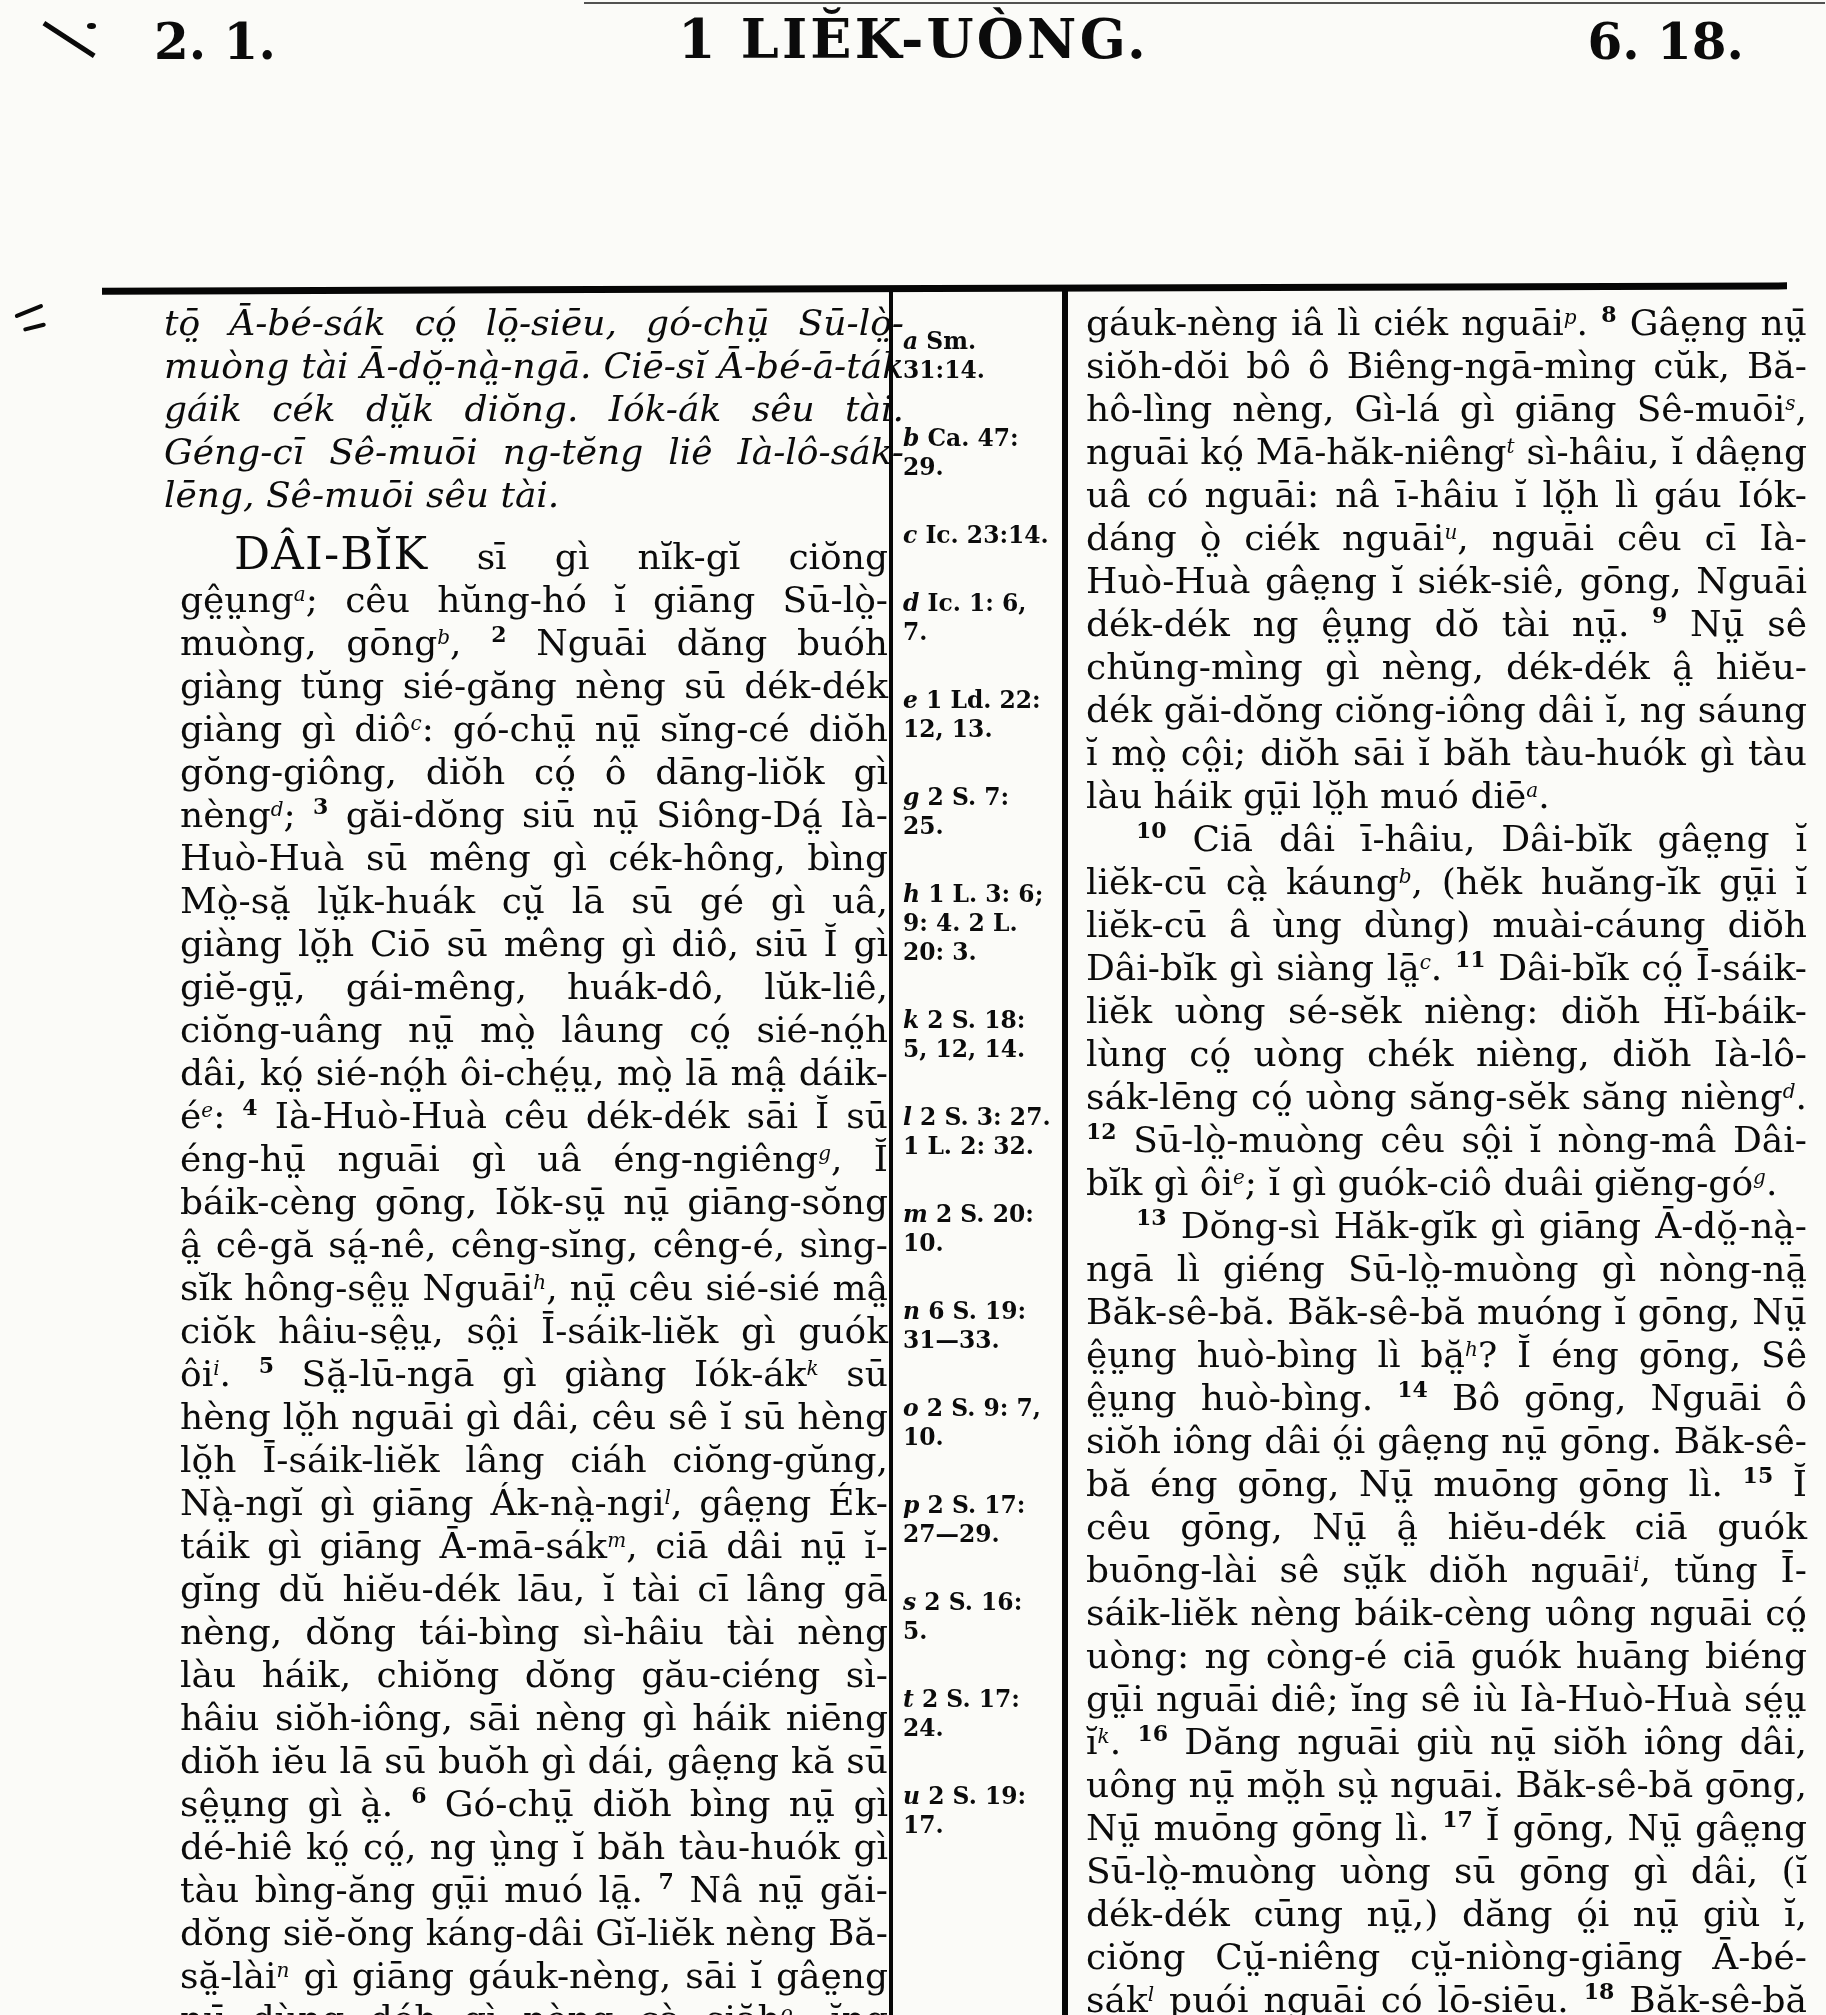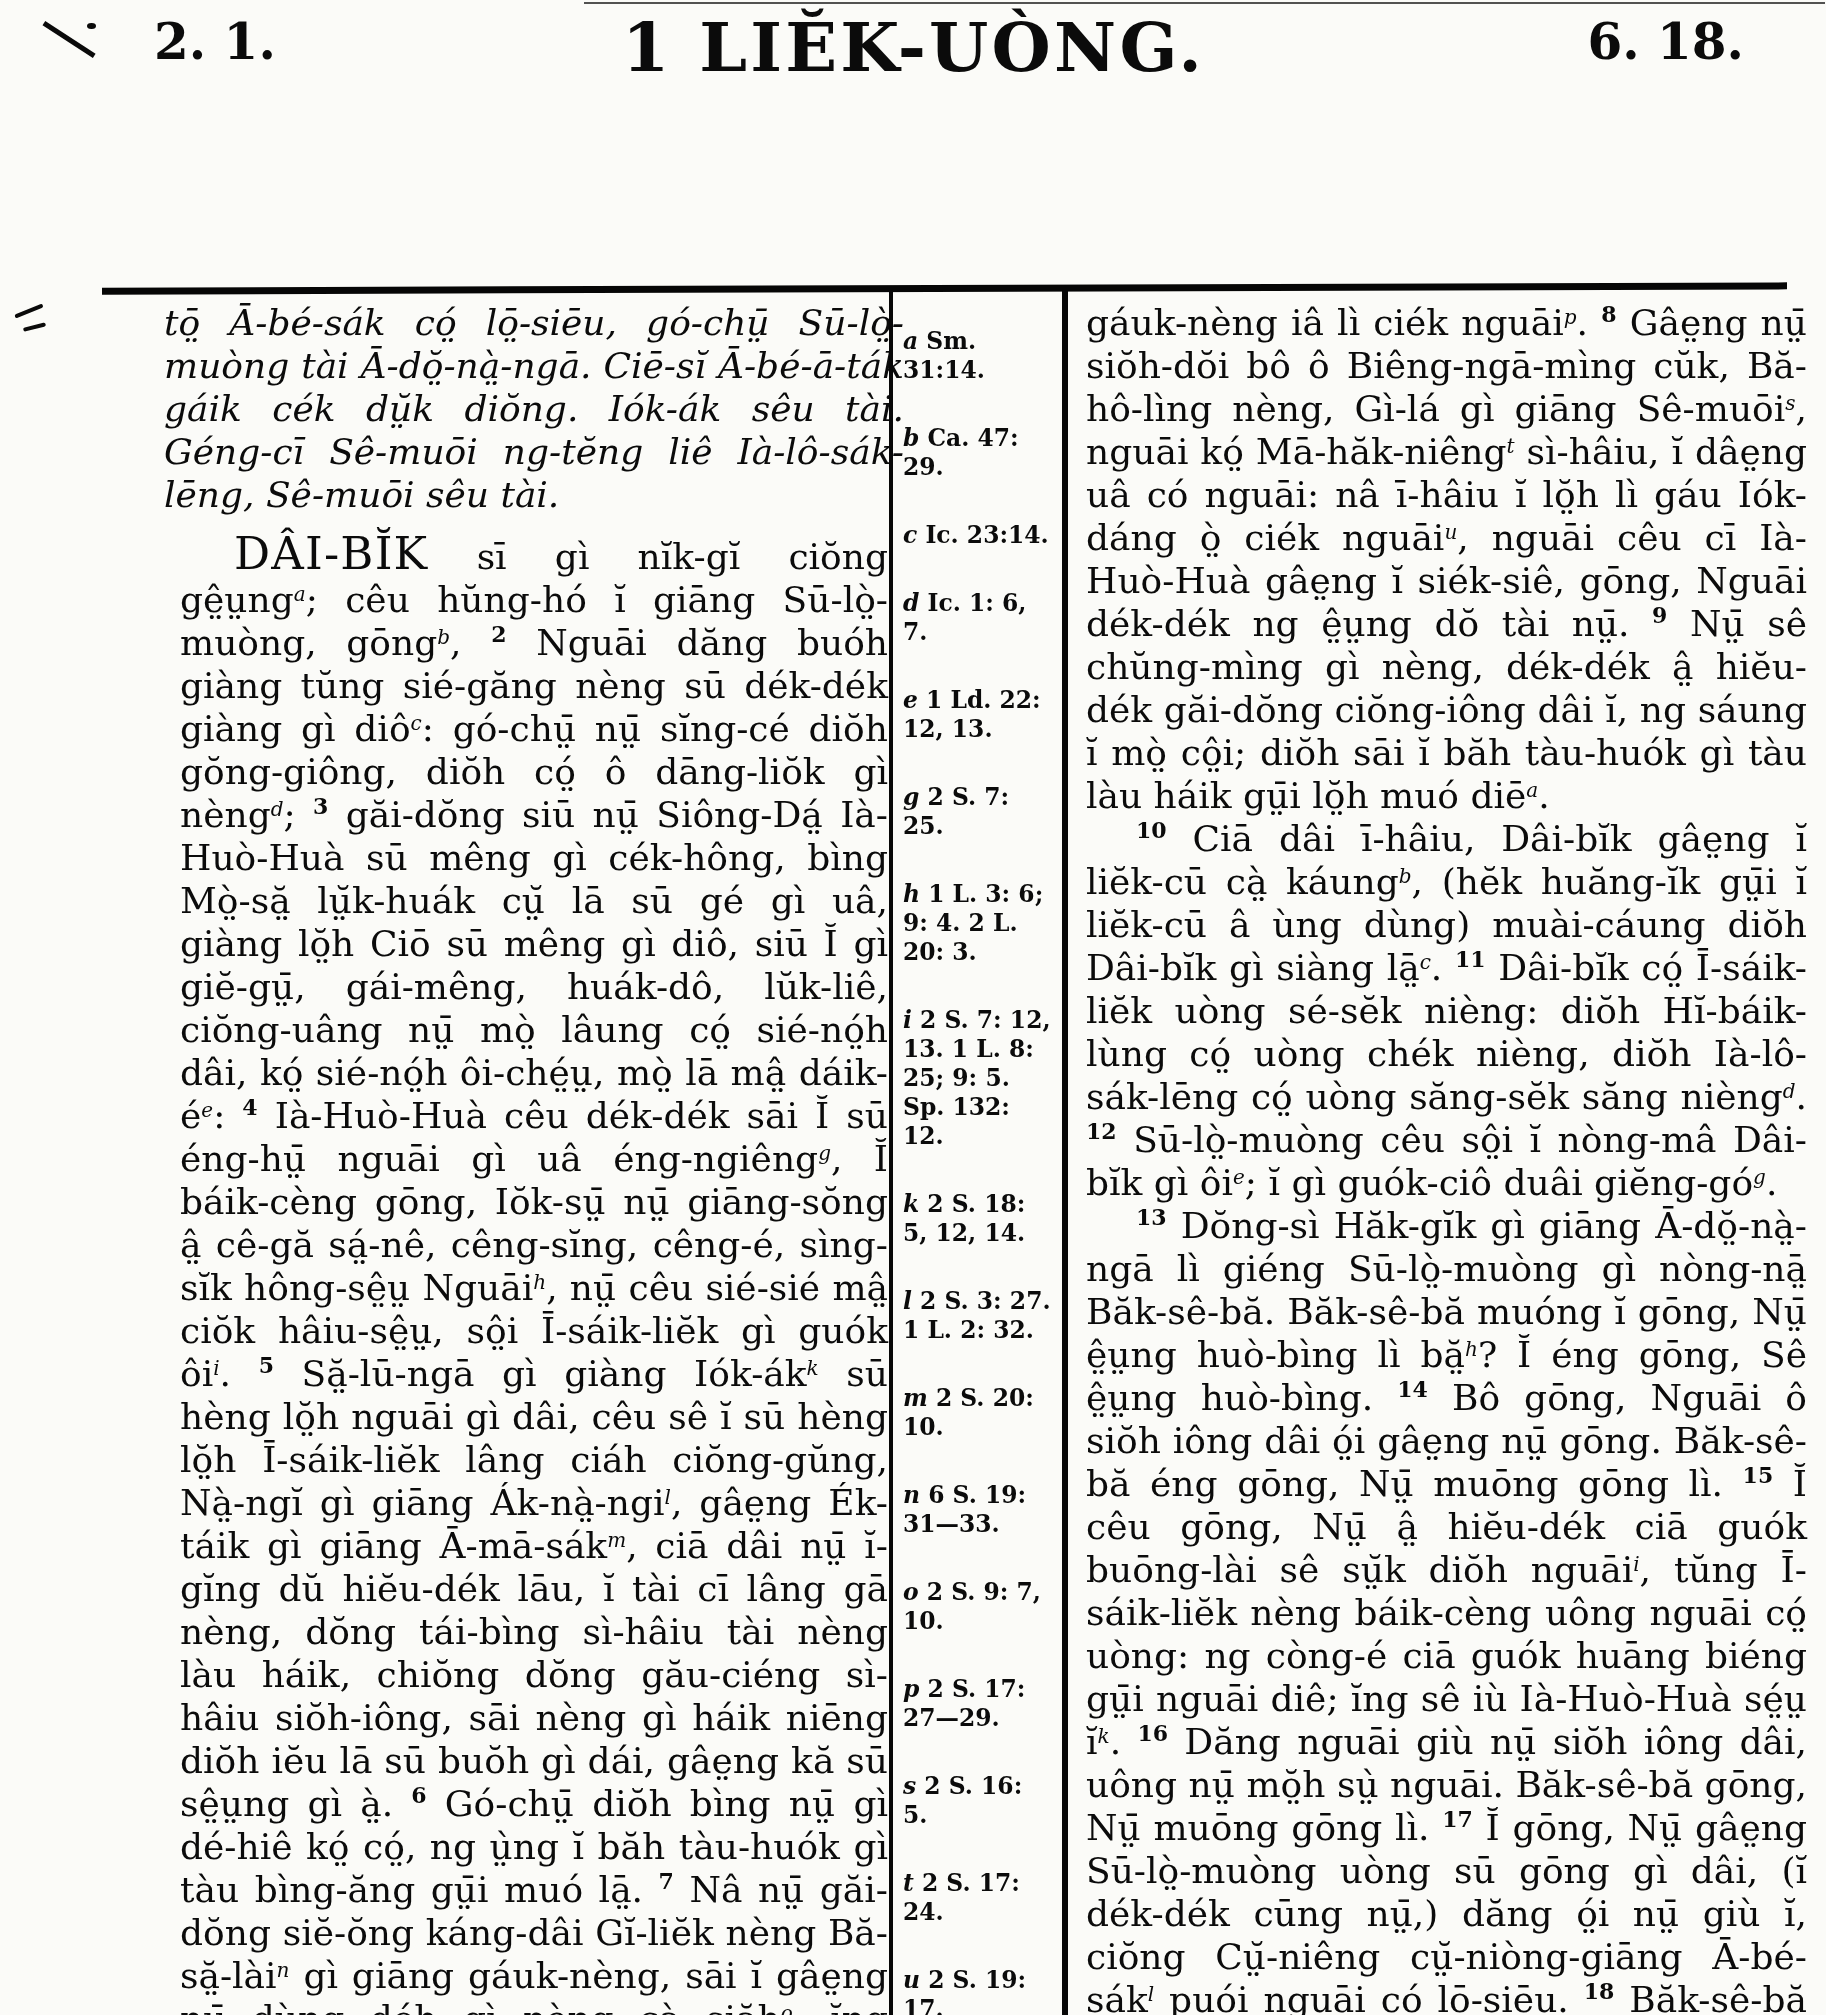--- a/index.html
+++ b/index.html
@@ -5,21 +5,21 @@
   html,body{margin:0;padding:0;background:#777;}
   .page{
     position:relative;width:1827px;height:2875px;background:#fbfbf8;
     font-family:"DejaVu Serif","Liberation Serif",serif;color:#0b0b0b;
     overflow:hidden;
   }
   
   .hdr{position:absolute;left:0;top:430;width:100%;height:85px;text-align:right;}
   .hdr .ref-l{position:absolute;left:154px;top:12px;font-size:50px;font-weight:bold;}
   .hdr .ttl{position:absolute;left:50%;top:7.3px;transform:translateX(-50%);
-    font-size:68px;font-weight:bold;letter-spacing:3.2px;white-space:nowrap;}
+    font-size:54px;font-weight:bold;letter-spacing:3.2px;white-space:nowrap;}
   .hdr .ref-r{position:absolute;right:83px;top:12px;font-size:50px;font-weight:bold;}
   .rule-top{position:absolute;left:102px;top:285px;width:1685px;height:6.9px;
     background:#060606;transform:rotate(-0.18deg);}
   
   .col-left{position:absolute;left:164px;top:301px;width:740px;
     font-size:36px;line-height:43px;text-align:justify;}
   .col-left .intro{font-style:italic;margin:0;}
   .col-left .body-p{margin:16px;text-indent:54px;}
   .lead{font-size:45px;letter-spacing:1.2px;}
   .vrule{position:absolute;top:291px;height:2413px;background:#070707;}
@@ -71,21 +71,20 @@
   <div class="vrule vrule-2"></div>
 
   <aside class="col-refs">
       <div class="ref-entry">a Sm. 31:14.</div>
       <div class="ref-entry">b Ca. 47: 29.</div>
       <div class="ref-entry">c Ic. 23:14.</div>
       <div class="ref-entry">d Ic. 1: 6, 7.</div>
       <div class="ref-entry">e 1 Ld. 22: 12, 13.</div>
       <div class="ref-entry">g 2 S. 7: 25.</div>
       <div class="ref-entry">h 1 L. 3: 6; 9: 4. 2 L. 20: 3.</div>
-      <div class="ref-entry">i 2 S. 7: 12, 13. 1 L. 8: 25; 9: 5. Sp. 132: 12.</div>
       <div class="ref-entry">k 2 S. 18: 5, 12, 14.</div>
       <div class="ref-entry">l 2 S. 3: 27. 1 L. 2: 32.</div>
       <div class="ref-entry">m 2 S. 20: 10.</div>
       <div class="ref-entry">n 6 S. 19: 31—33.</div>
       <div class="ref-entry">o 2 S. 9: 7, 10.</div>
       <div class="ref-entry">p 2 S. 17: 27—29.</div>
       <div class="ref-entry">s 2 S. 16: 5.</div>
       <div class="ref-entry">t 2 S. 17: 24.</div>
       <div class="ref-entry">u 2 S. 19: 17.</div>
     </aside>

